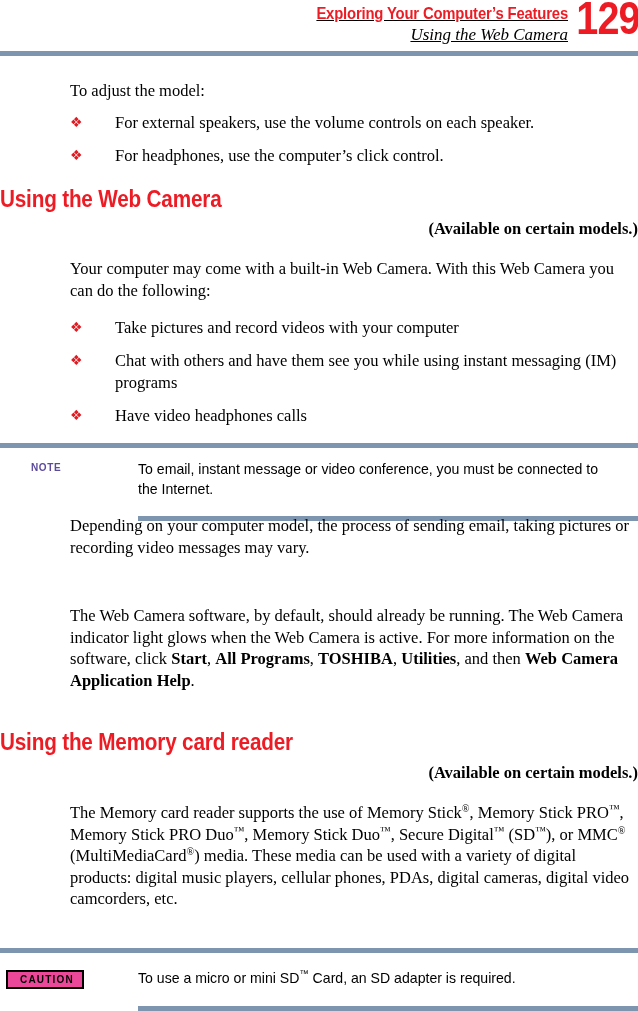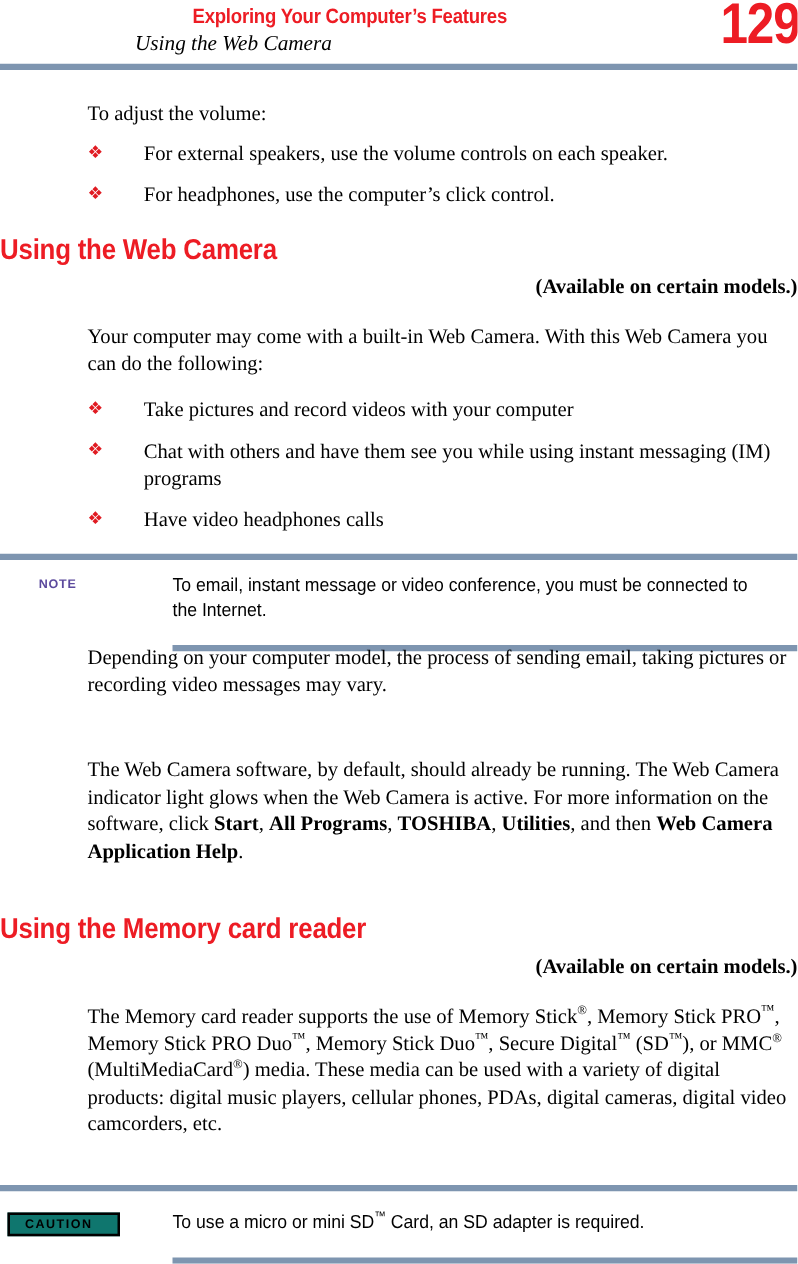--- a/index.html
+++ b/index.html
@@ -21,22 +21,23 @@
     position: absolute;
     left: 0;
     top: 0;
     width: 638px;
     height: 52px;
   }
   .header-text-block {
     position: absolute;
     right: 70px;
     top: 0;
-    text-align: left;
+    text-align: right;
     width: 460px;
+    text-decoration: underline;
   }
   .header-chapter {
     font-family: "Liberation Sans Narrow", "Liberation Sans", sans-serif;
     font-weight: bold;
     font-stretch: condensed;
     font-size: 16.5px;
     line-height: 20px;
     letter-spacing: -0.2px;
     color: #ED1C24;
     transform: scaleX(0.90);
@@ -144,24 +145,24 @@
     font-weight: bold;
     font-size: 10px;
     letter-spacing: 0.6px;
   }
   .note-label {
     left: 31px;
     color: #5C4A9D;
   }
   .caution-label {
     left: 6px;
-    background: #0f766e;
+    background: #ec4899;
     border: 2px solid #000000;
     color: #000000;
-    padding: 2px 20px 2px 12px;
+    padding: 2px 8px 2px 12px;
     letter-spacing: 1.2px;
   }
   .callout-text {
     position: absolute;
     left: 138px;
     width: 500px;
     font-family: "Liberation Sans Narrow", "Liberation Sans", sans-serif;
     font-size: 15px;
     line-height: 20px;
     color: #000000;
@@ -177,21 +178,21 @@
 <div class="header">
   <div class="header-text-block">
     <div class="header-chapter">Exploring Your Computer’s Features</div>
     <div class="header-section">Using the Web Camera</div>
   </div>
   <div class="page-number">129</div>
 </div>
 
 <div class="rule-full" style="top:51px;"></div>
 
-<div class="body-text" style="top:80px;">To adjust the volume:</div>
+<div class="body-text" style="top:80px;">To adjust the model:</div>
 
 <div class="bullet-row" style="top:112px;">
   <span class="bullet-glyph">❖</span>
   <span class="bullet-body">For external speakers, use the volume controls on each speaker.</span>
 </div>
 <div class="bullet-row" style="top:145px;">
   <span class="bullet-glyph">❖</span>
   <span class="bullet-body">For headphones, use the computer’s click control.</span>
 </div>
 

